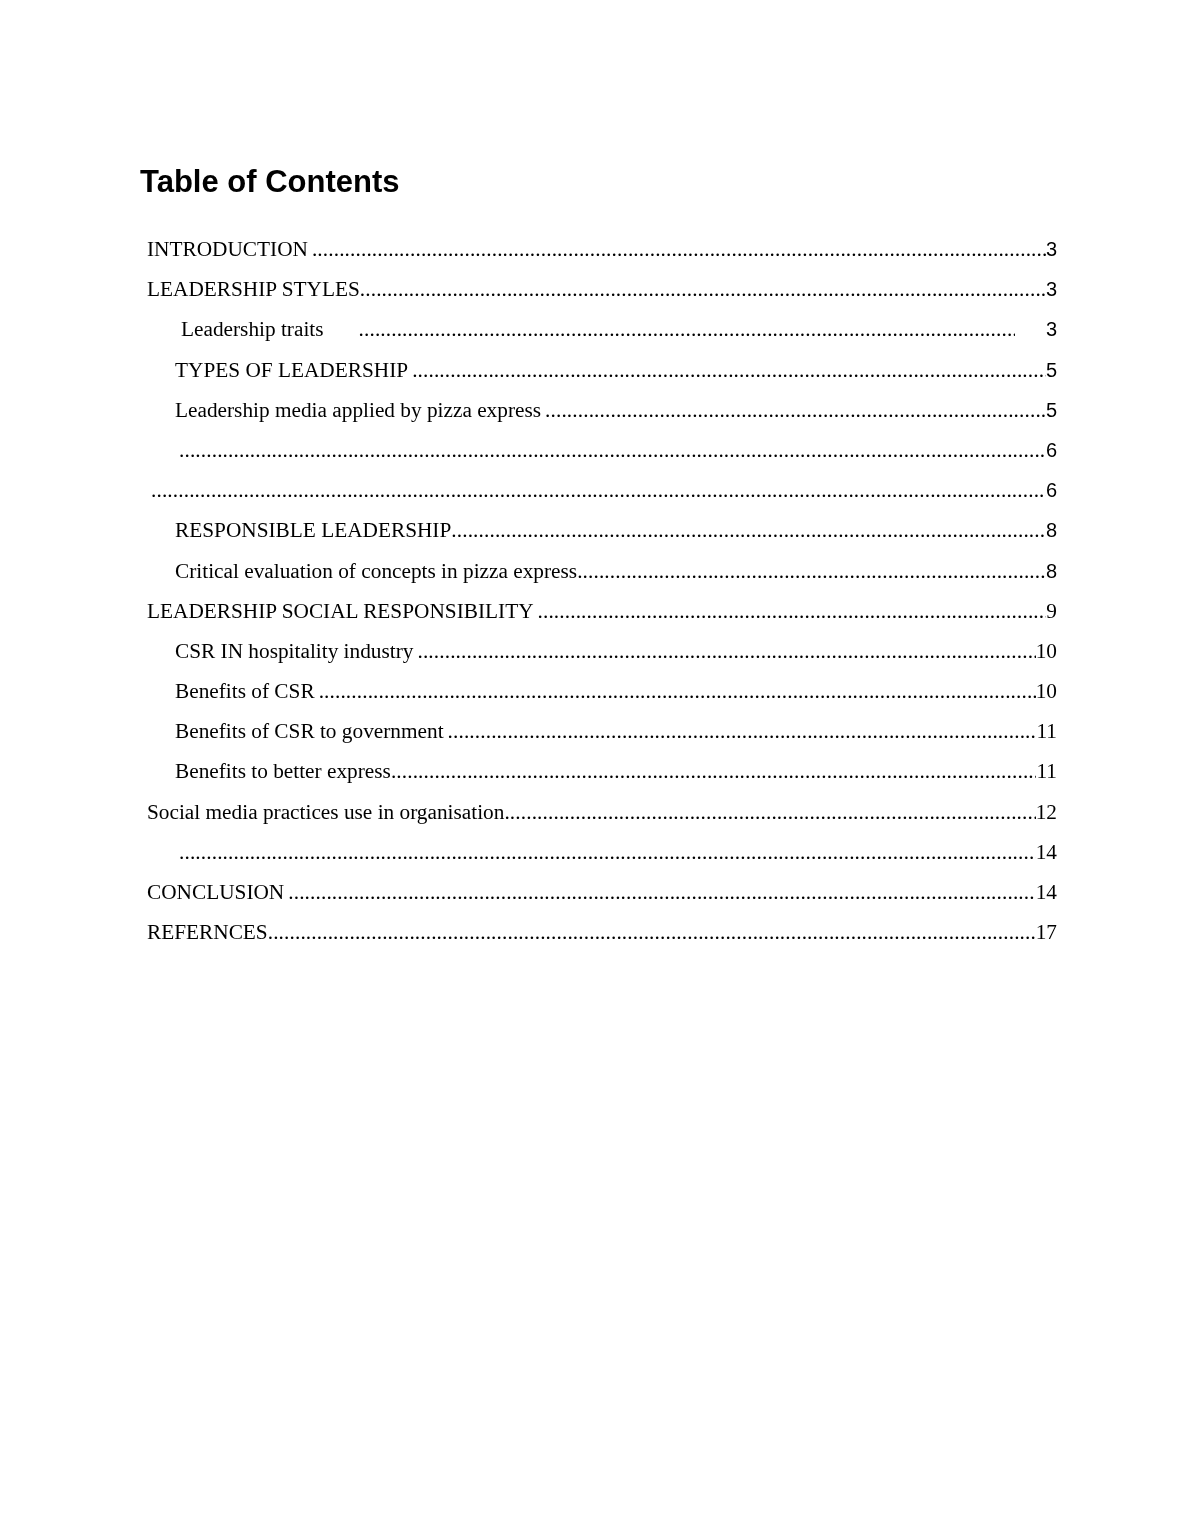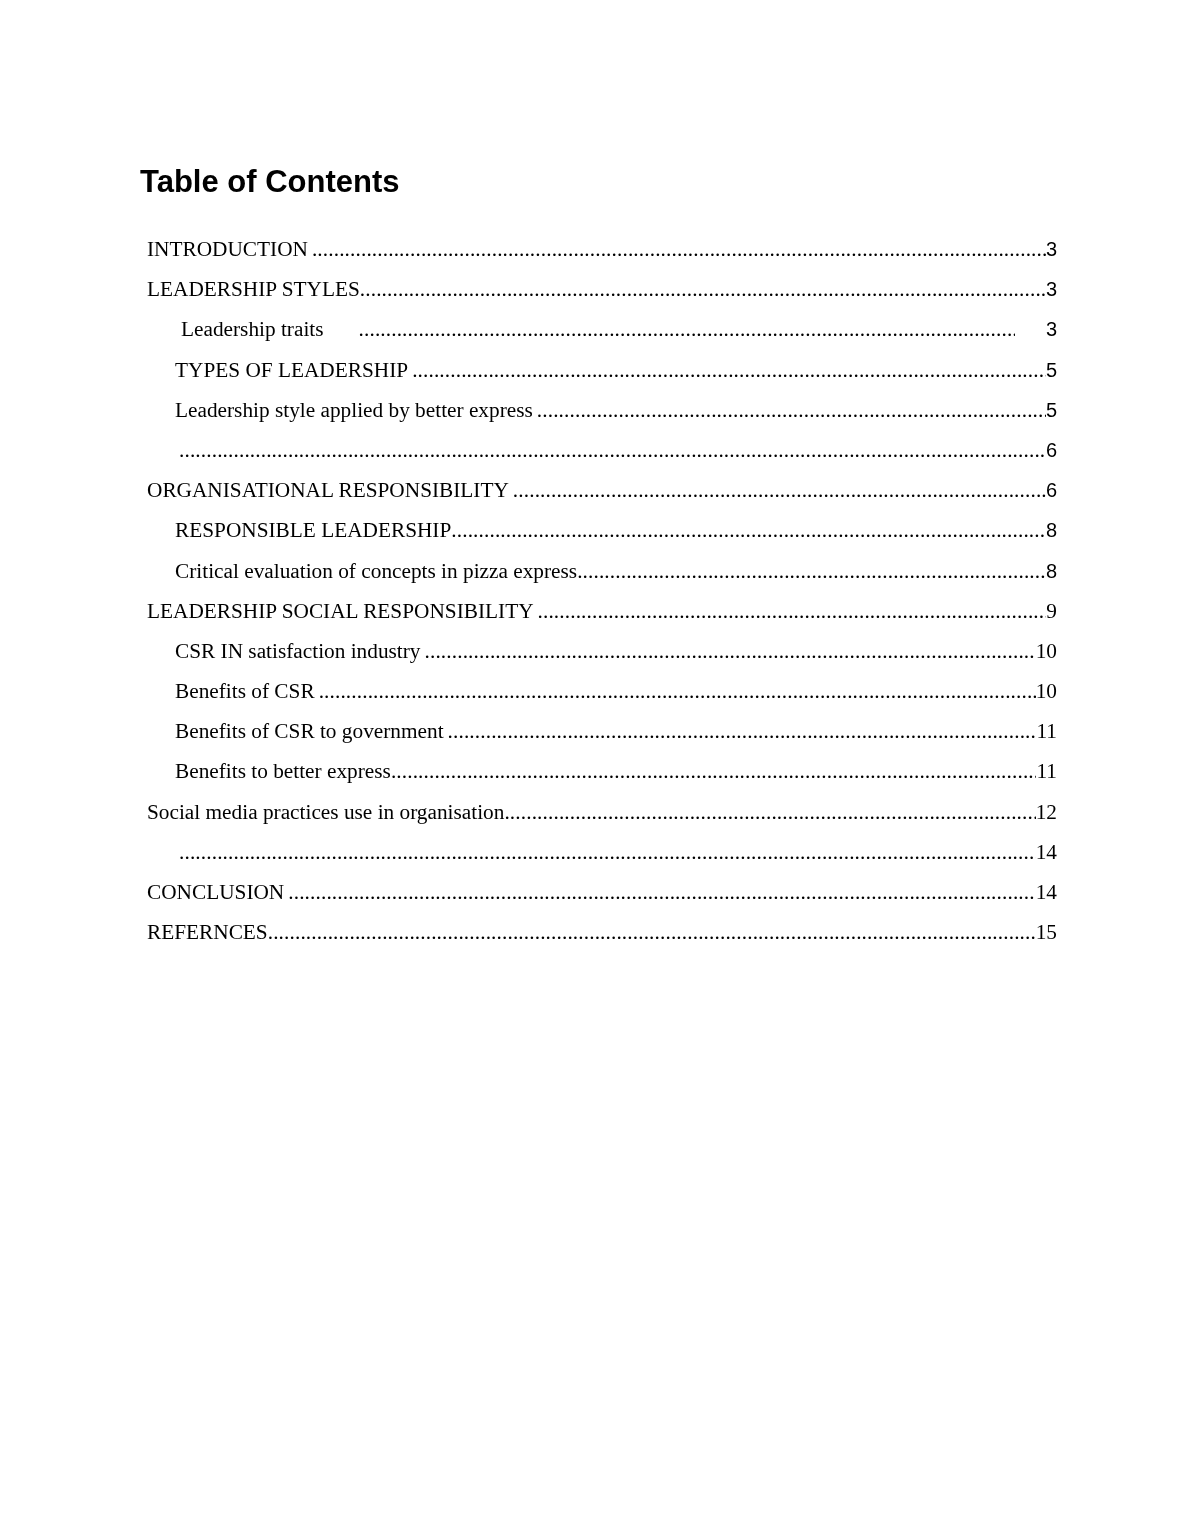--- a/index.html
+++ b/index.html
@@ -100,50 +100,49 @@
       <span class="label">Leadership traits</span>
       <span class="leader"></span>
       <span class="page-num sans">3</span>
     </li>
     <li class="toc-entry level-2">
       <span class="label">TYPES OF LEADERSHIP</span>
       <span class="leader"></span>
       <span class="page-num sans">5</span>
     </li>
     <li class="toc-entry level-2">
-      <span class="label">Leadership style applied by better express</span>
+      <span class="label">Leadership media applied by pizza express</span>
       <span class="leader"></span>
       <span class="page-num sans">5</span>
     </li>
     <li class="toc-entry level-2">
       <span class="leader"></span>
       <span class="page-num sans">6</span>
     </li>
     <li class="toc-entry level-1">
-      <span class="label">ORGANISATIONAL RESPONSIBILITY</span>
       <span class="leader"></span>
       <span class="page-num sans">6</span>
     </li>
     <li class="toc-entry level-2 tight">
       <span class="label">RESPONSIBLE LEADERSHIP</span>
       <span class="leader"></span>
       <span class="page-num sans">8</span>
     </li>
     <li class="toc-entry level-2 tight">
       <span class="label">Critical evaluation of concepts in pizza express</span>
       <span class="leader"></span>
       <span class="page-num sans">8</span>
     </li>
     <li class="toc-entry level-1">
       <span class="label">LEADERSHIP SOCIAL RESPONSIBILITY</span>
       <span class="leader"></span>
       <span class="page-num">9</span>
     </li>
     <li class="toc-entry level-2">
-      <span class="label">CSR IN satisfaction industry</span>
+      <span class="label">CSR IN hospitality industry</span>
       <span class="leader"></span>
       <span class="page-num">10</span>
     </li>
     <li class="toc-entry level-2">
       <span class="label">Benefits of CSR</span>
       <span class="leader"></span>
       <span class="page-num">10</span>
     </li>
     <li class="toc-entry level-2">
       <span class="label">Benefits of CSR to government</span>
@@ -165,16 +164,16 @@
       <span class="page-num">14</span>
     </li>
     <li class="toc-entry level-1">
       <span class="label">CONCLUSION</span>
       <span class="leader"></span>
       <span class="page-num">14</span>
     </li>
     <li class="toc-entry level-1 tight">
       <span class="label">REFERNCES</span>
       <span class="leader"></span>
-      <span class="page-num">15</span>
+      <span class="page-num">17</span>
     </li>
   </ul>
 </div>
 
 </body></html>

